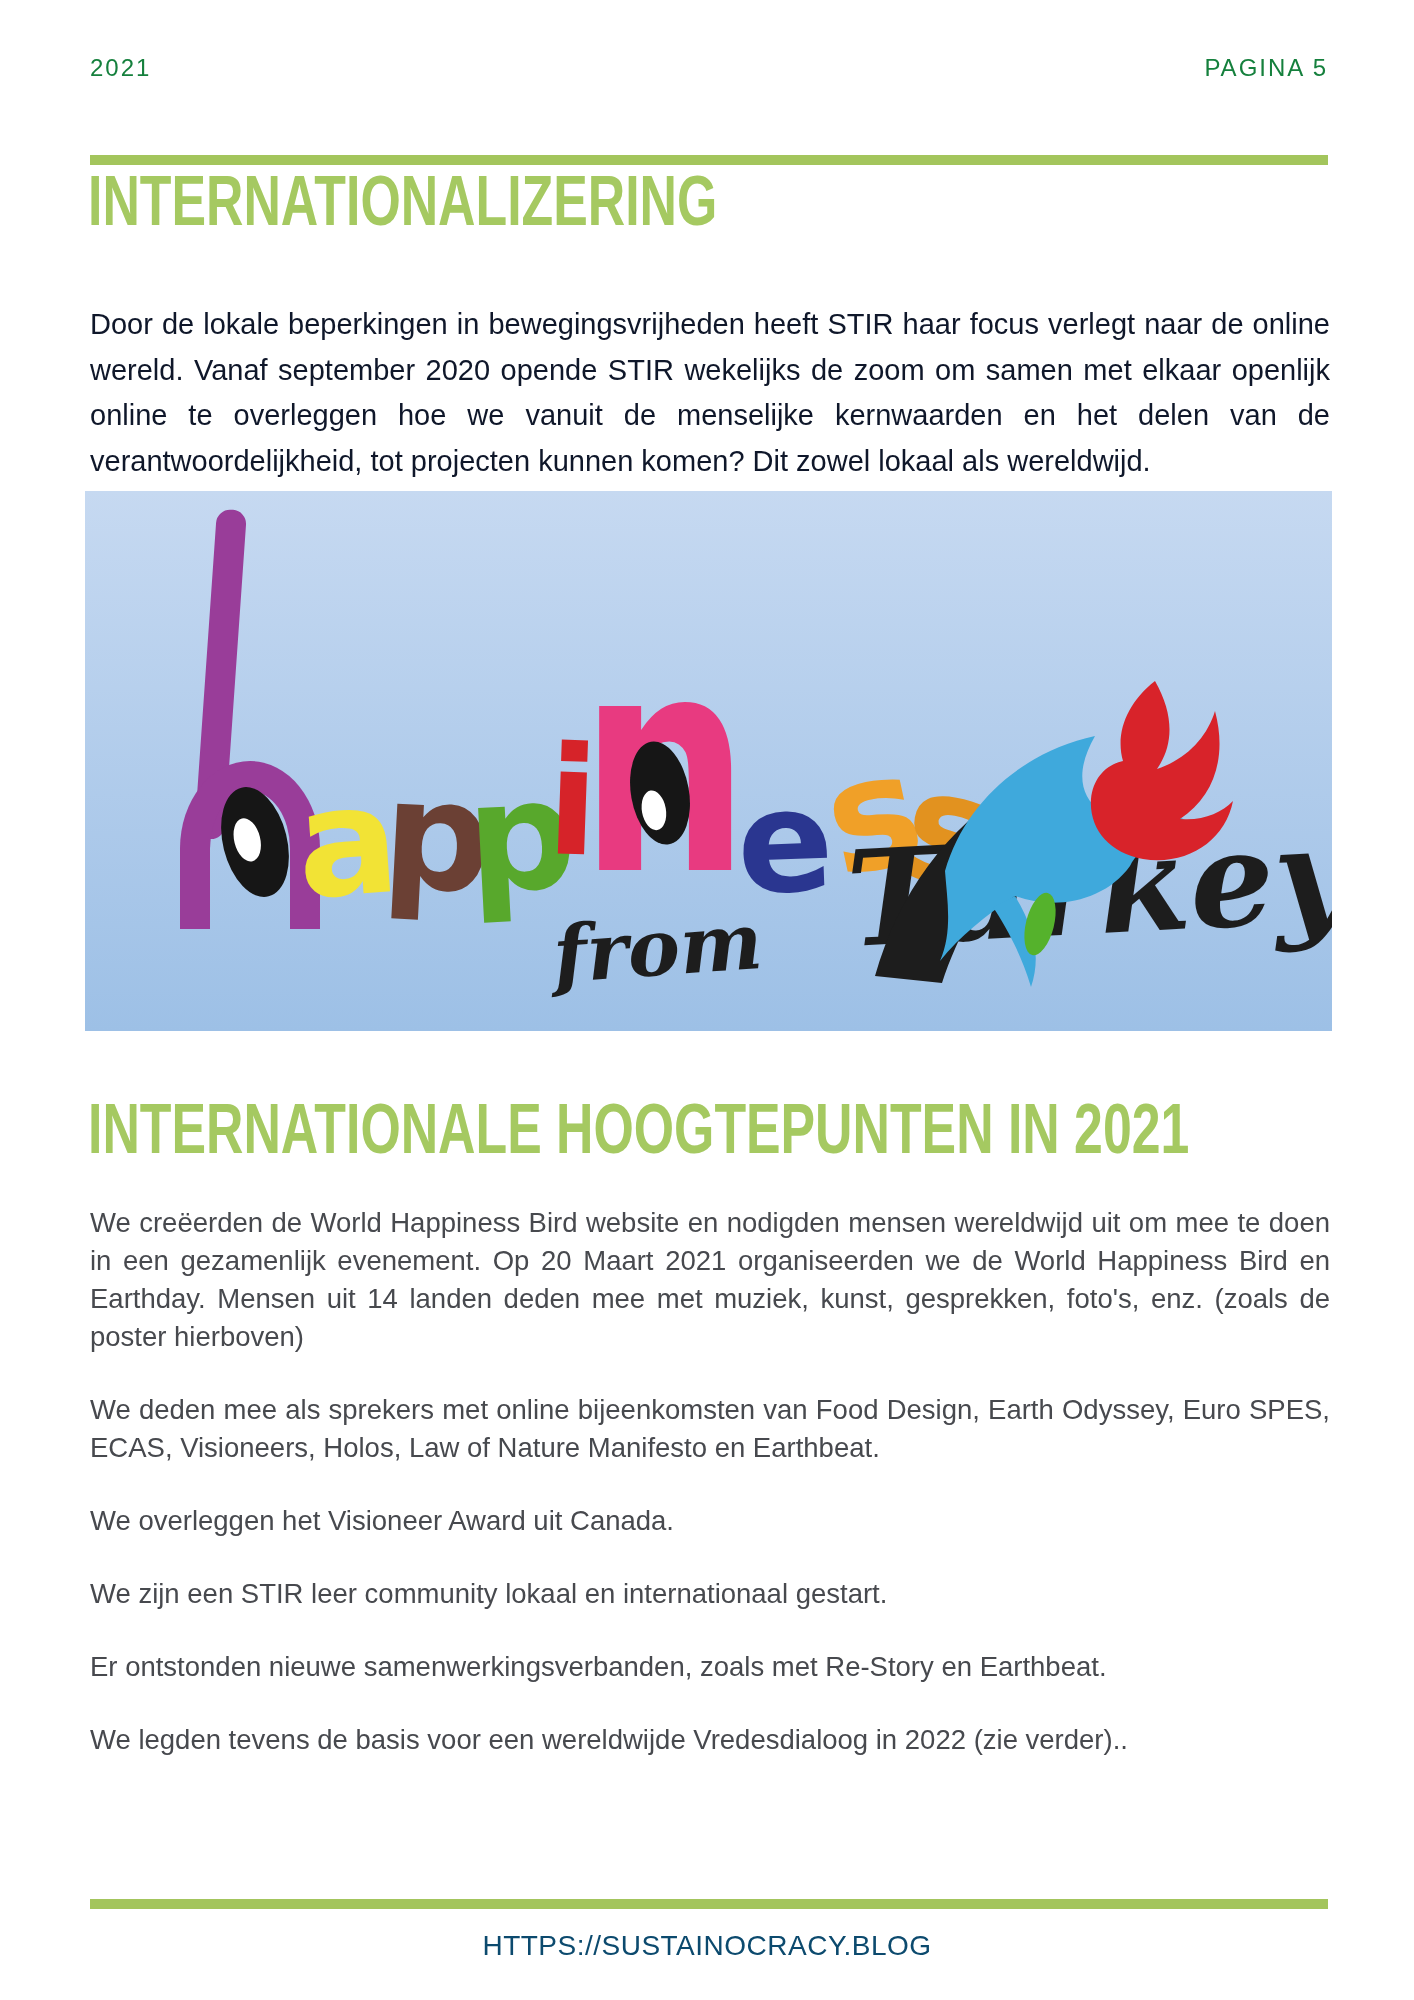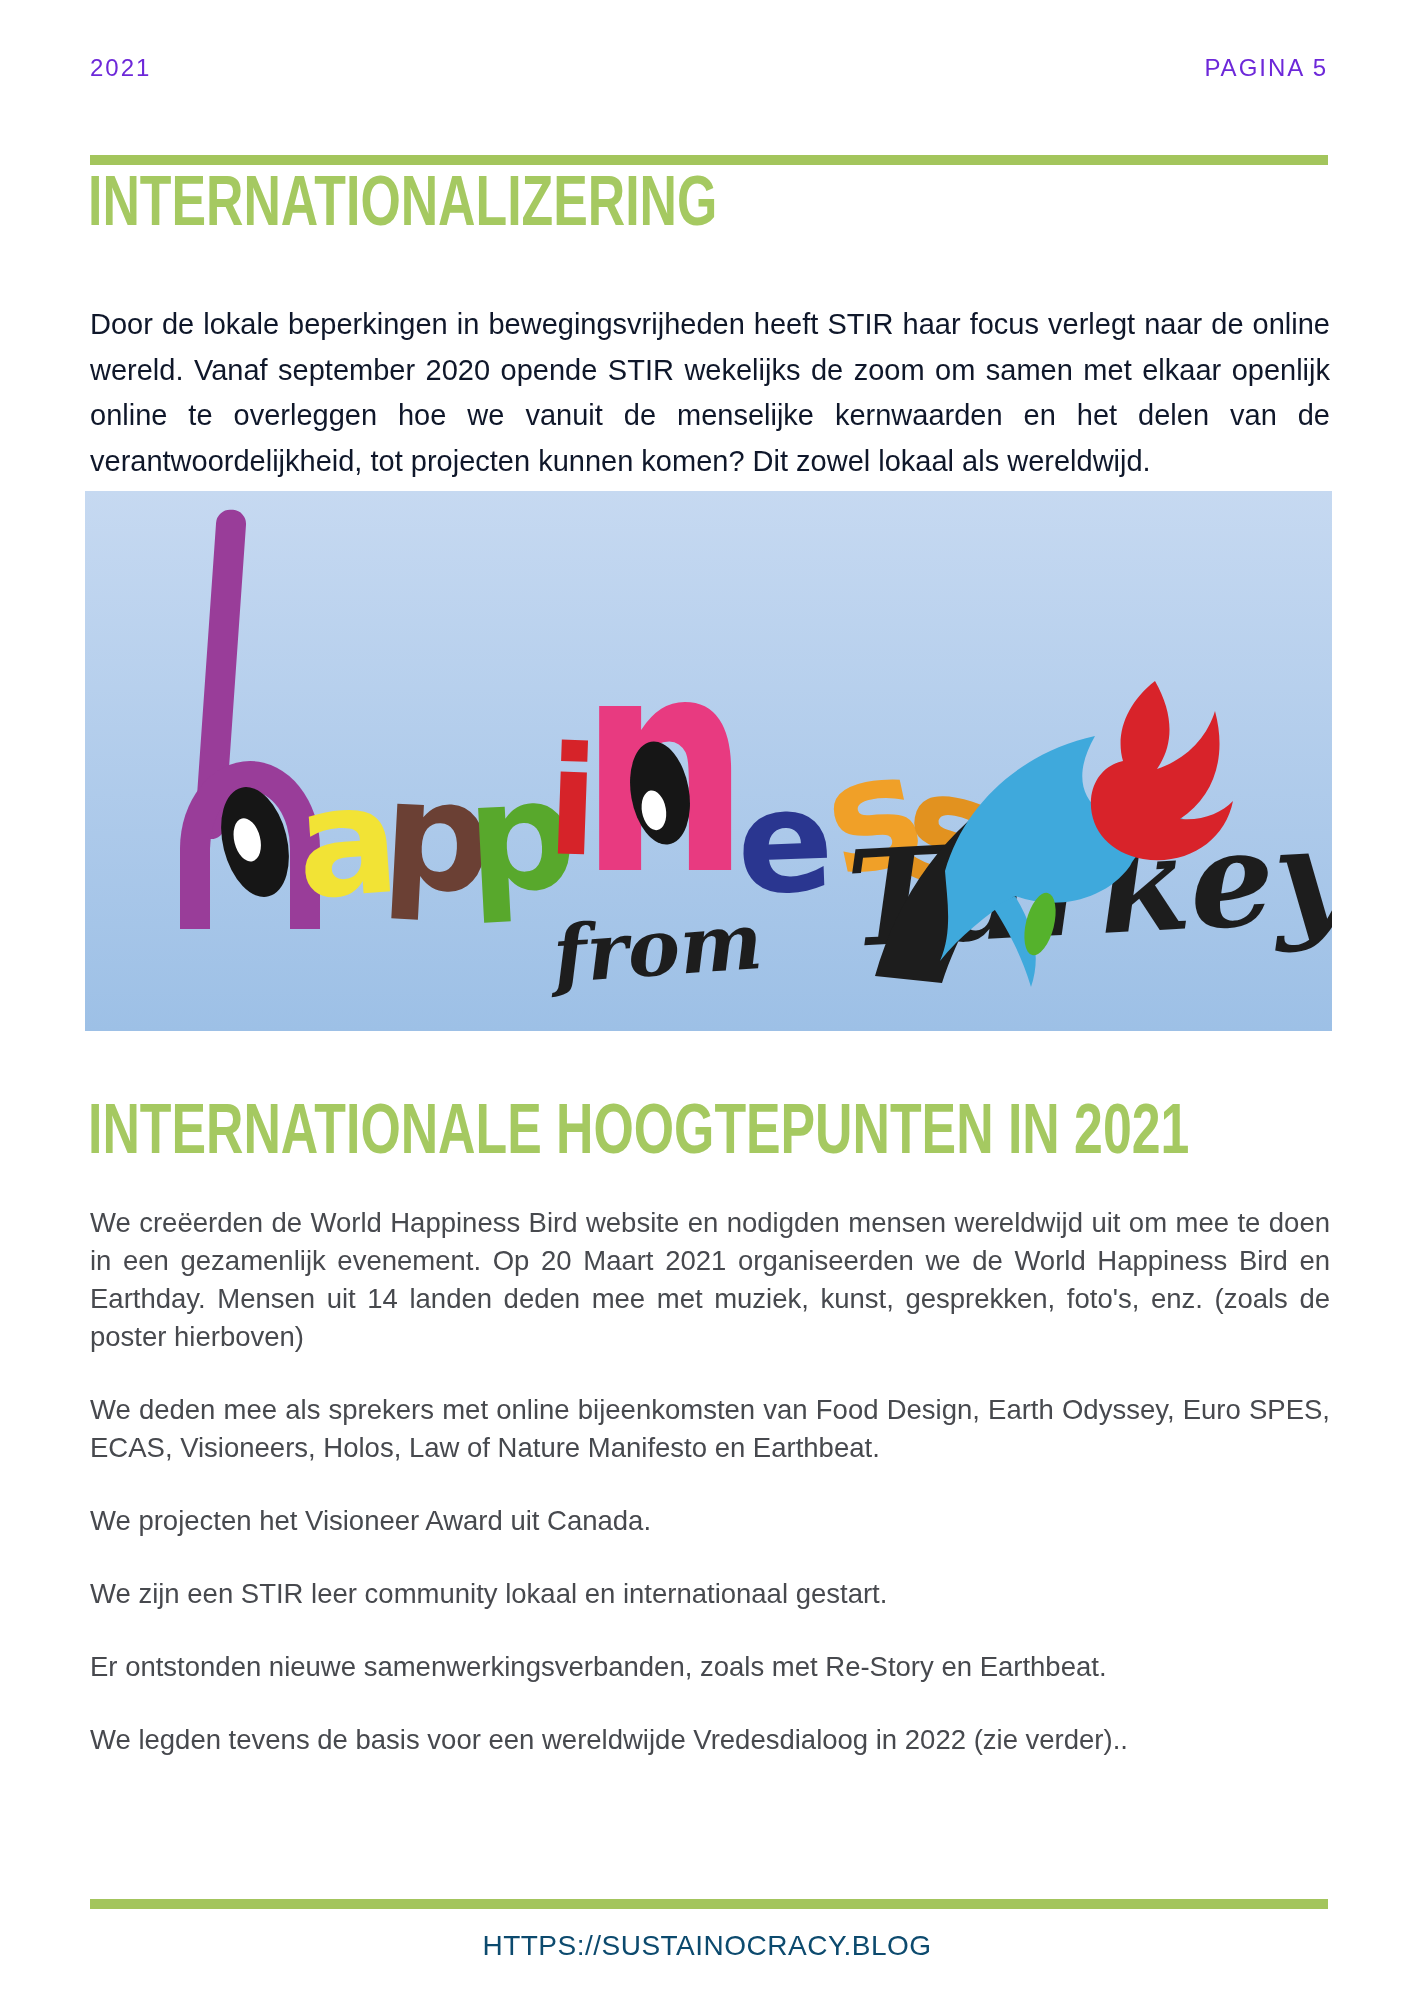--- a/index.html
+++ b/index.html
@@ -7,21 +7,21 @@
   .page {
     position:relative; width:1414px; height:2000px; margin:0 auto;
     background:#ffffff; overflow:hidden;
     font-family:"Liberation Sans", sans-serif;
   }
 
   
   .header-meta {
     position:absolute; top:54px; left:90px; width:1238px;
     display:flex; justify-content:space-between;
-    font-size:24px; letter-spacing:2px; color:#6d28d9;
+    font-size:24px; letter-spacing:2px; color:#15803d;
   }
 
   
   .rule { position:absolute; left:90px; width:1238px; height:10px; background:#a3c55c; }
   .rule-top { top:155px; }
   .rule-bottom { top:1899px; }
 
   
   .doc-title {
     position:absolute; left:88px; margin:0; line-height:1; white-space:nowrap;
@@ -156,21 +156,21 @@
                C368,160 386,152 398,140 C390,180 352,205 308,198 C274,192 254,168 256,138
                C258,118 270,104 288,100 C280,72 292,42 320,20 Z" style="fill: rgb(216, 35, 42);"></path>
     </svg>
   </div>
 
   <h2 class="doc-title title-2" style="color: rgb(165, 201, 97);">INTERNATIONALE HOOGTEPUNTEN IN 2021</h2>
 
   <div class="body-copy">
     <p>We creëerden de World Happiness Bird website en nodigden mensen wereldwijd uit om mee te doen in een gezamenlijk evenement. Op 20 Maart 2021 organiseerden  we de World Happiness Bird en Earthday. Mensen uit 14 landen deden mee met muziek, kunst, gesprekken, foto's, enz.  (zoals de poster hierboven)</p>
     <p>We deden mee als sprekers met online bijeenkomsten van Food Design, Earth Odyssey, Euro SPES, ECAS, Visioneers, Holos, Law of Nature Manifesto en Earthbeat.</p>
-    <p>We projecten het Visioneer Award uit Canada.</p>
+    <p>We overleggen het Visioneer Award uit Canada.</p>
     <p>We zijn een STIR leer community lokaal en internationaal gestart.</p>
     <p>Er ontstonden nieuwe samenwerkingsverbanden, zoals met Re-Story en Earthbeat.</p>
     <p>We legden tevens de basis voor een wereldwijde Vredesdialoog in 2022 (zie verder)..</p>
   </div>
 
   <div class="rule rule-bottom" style="background: rgb(163, 197, 92);"></div>
 
   <div class="site-footer">
     <span>HTTPS://SUSTAINOCRACY.BLOG</span>
   </div>

